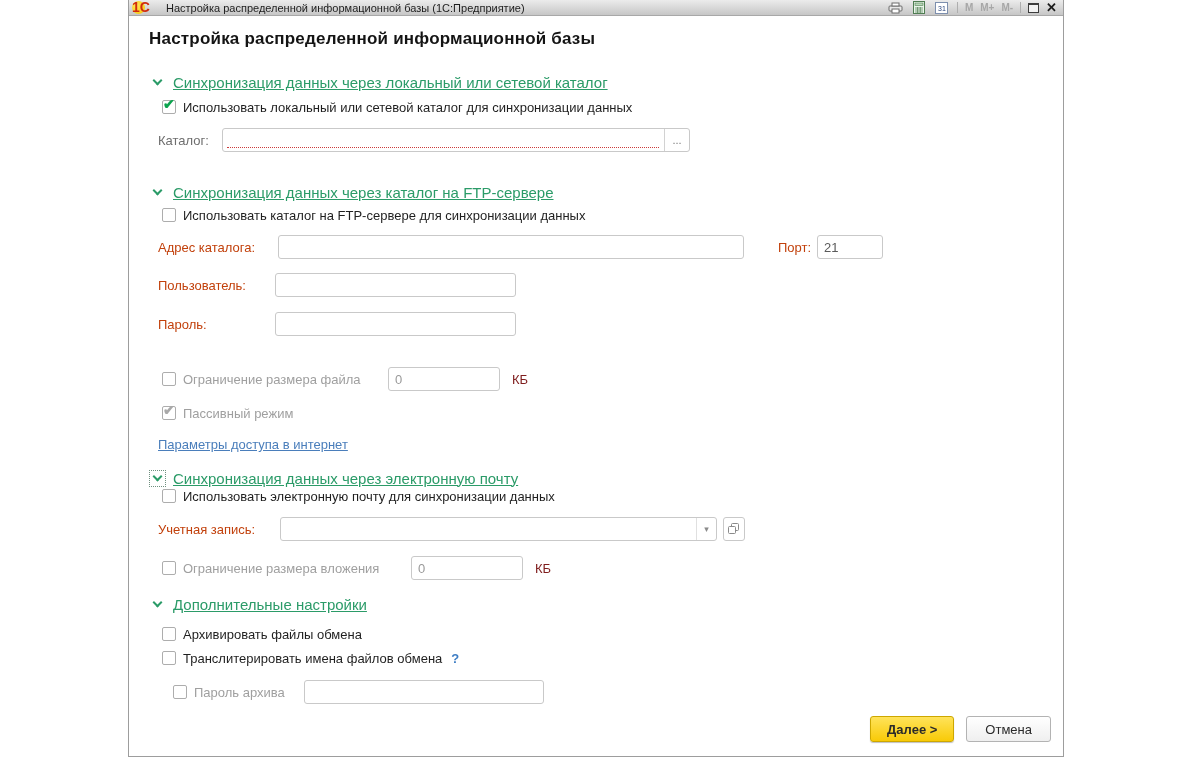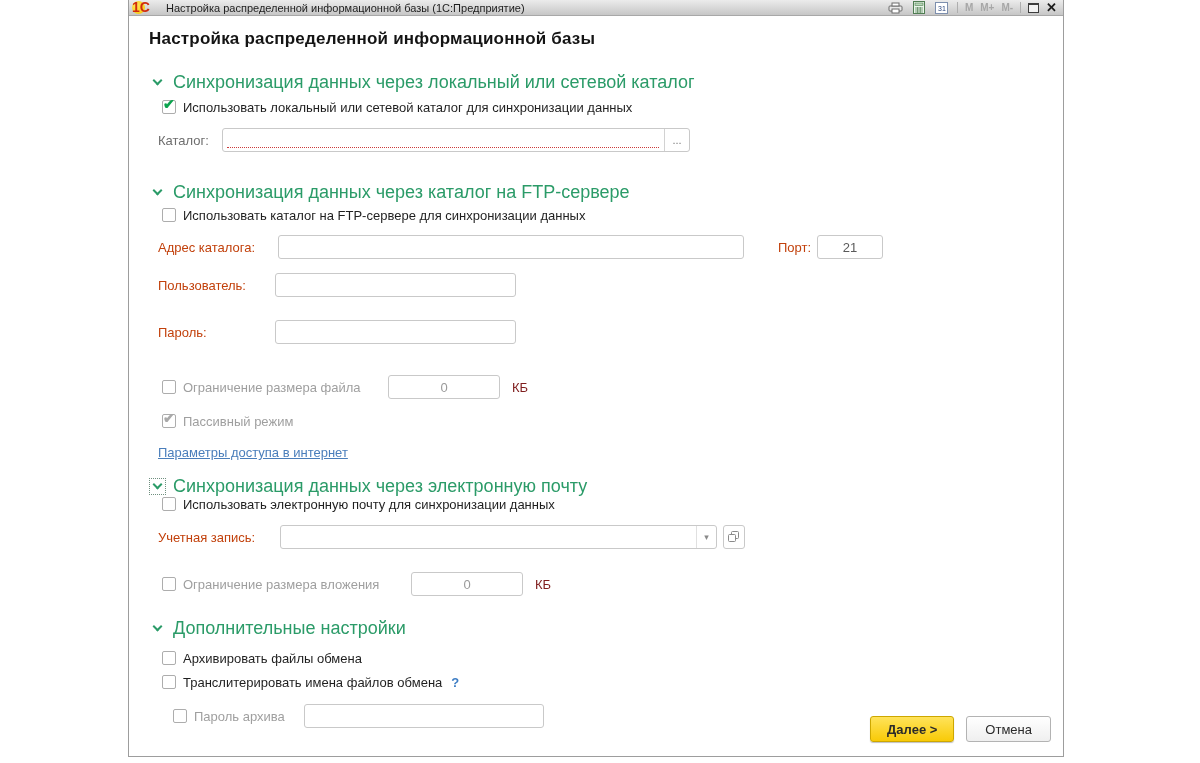--- a/index.html
+++ b/index.html
@@ -33,39 +33,39 @@
   .cal-box { width:13px; height:12px; border:1px solid #7d8fae; background:#fff; font-size:7px; line-height:11px; text-align:center; color:#28437c; }
 
   
   .content { padding-left:20px; position:relative; }
   h1 { margin:13px 0 0 0; font-size:17px; font-weight:bold; color:#141414; letter-spacing:.2px; }
 
   .sec-head { display:flex; align-items:center; gap:9px; margin-left:2px; height:18px; }
   .chev-box { width:13px; height:13px; display:flex; align-items:center; justify-content:center; }
   .chev-box.focused { outline:1px dotted #6f8f7f; outline-offset:1px; }
   .chev { width:7px; height:7px; border-right:2px solid #2b9b68; border-bottom:2px solid #2b9b68; transform:rotate(45deg); margin-top:-4px; }
-  .sec-title { font-size:18px; color:#2b9b68; white-space:nowrap; }
+  .sec-title { font-size:15px; color:#2b9b68; white-space:nowrap;text-decoration:underline; }
 
   .row { display:flex; align-items:center; }
   .cb-row { margin-left:13px; height:16px; }
   .cb { width:14px; height:14px; border:1px solid #adadad; border-radius:2px; background:#fff; position:relative; flex:0 0 auto; }
   .cb .mark { position:absolute; left:0px; top:-5px; font-size:14px; font-weight:bold; color:#0ca34e; }
   .cb.dis .mark { color:#a9a9a9; }
   .cb-label { margin-left:7px; font-size:13px; color:#1f1f1f; white-space:nowrap; }
   .cb-label.dis { color:#9f9f9f; }
 
   .field-row { margin-left:9px; }
   .lbl { font-size:13px; color:#c2410c; white-space:nowrap; flex:0 0 auto; }
   .lbl.en { color:#6e6e6e; }
   .inp {
     height:24px; border:1px solid #c9c9c9; border-radius:3px; background:#fff;
     font-family:"Liberation Sans", sans-serif; font-size:13px; color:#3a3a3a; padding:0 6px; outline:none;
   }
   .inp.dis { color:#9a9a9a; }
-  .num { text-align:center; }
+  .num { text-align:left; }
 
   .group { display:flex; align-items:stretch; border:1px solid #c9c9c9; border-radius:3px; background:#fff; height:24px; position:relative; }
   .group .ginp { border:none; height:100%; flex:1 1 auto; background:transparent; font-family:"Liberation Sans", sans-serif; font-size:13px; padding:0 6px; outline:none; }
   .req-line { position:absolute; left:4px; right:30px; bottom:3px; border-top:1px dotted #cc3b3b; pointer-events:none; }
   .gbtn { width:25px; border:none; border-left:1px solid #d2d2d2; background:transparent; color:#7a7a7a; font-size:11px; line-height:10px; cursor:pointer; font-family:"Liberation Sans", sans-serif; }
   .ddbtn { width:20px; border:none; border-left:1px solid #e0e0e0; background:transparent; color:#8a8a8a; font-size:9px; cursor:pointer; }
   .sqbtn { width:22px; height:24px; border:1px solid #c9c9c9; border-radius:3px; background:#fff; margin-left:6px; display:flex; align-items:center; justify-content:center; cursor:pointer; }
 
   .link { font-size:13px; color:#4a7ebb; text-decoration:underline; margin-left:9px; display:inline-block; cursor:pointer; }
   .help { color:#3d7dc4; font-weight:bold; font-size:13px; margin-left:9px; cursor:pointer; }
@@ -73,21 +73,21 @@
 
   
   .footer { position:absolute; right:12px; bottom:14px; display:flex; gap:12px; }
   .btn { height:26px; border-radius:3px; font-family:"Liberation Sans", sans-serif; font-size:13px; cursor:pointer; }
   .btn-next { background:linear-gradient(#ffe35a,#f8ca07); border:1px solid #cda700; font-weight:bold; color:#2a2a2a; padding:0 16px; box-shadow:0 1px 1px rgba(0,0,0,.25); }
   .btn-cancel { background:linear-gradient(#ffffff,#efefef); border:1px solid #b3b3b3; color:#2a2a2a; padding:0 18px; }
 
   
   .mt-sec1 { margin-top:24px; } .mt-8 { margin-top:8px; } .mt-13 { margin-top:13px; }
   .mt-17 { margin-top:31px; } .mt-6 { margin-top:6px; } .mt-12 { margin-top:12px; }
-  .mt-14 { margin-top:14px; } .mt-15 { margin-top:23px; } .mt-16 { margin-top:16px; } .mt-7 { margin-top:1px; }
+  .mt-14 { margin-top:14px; } .mt-15 { margin-top:15px; } .mt-16 { margin-top:16px; } .mt-7 { margin-top:1px; }
 </style>
 </head>
 <body>
 
 <div class="window">
 
   <div class="titlebar">
     <div class="logo">1С</div>
     <div class="tb-title">Настройка распределенной информационной базы  (1С:Предприятие)</div>
     <div class="tb-icons">

